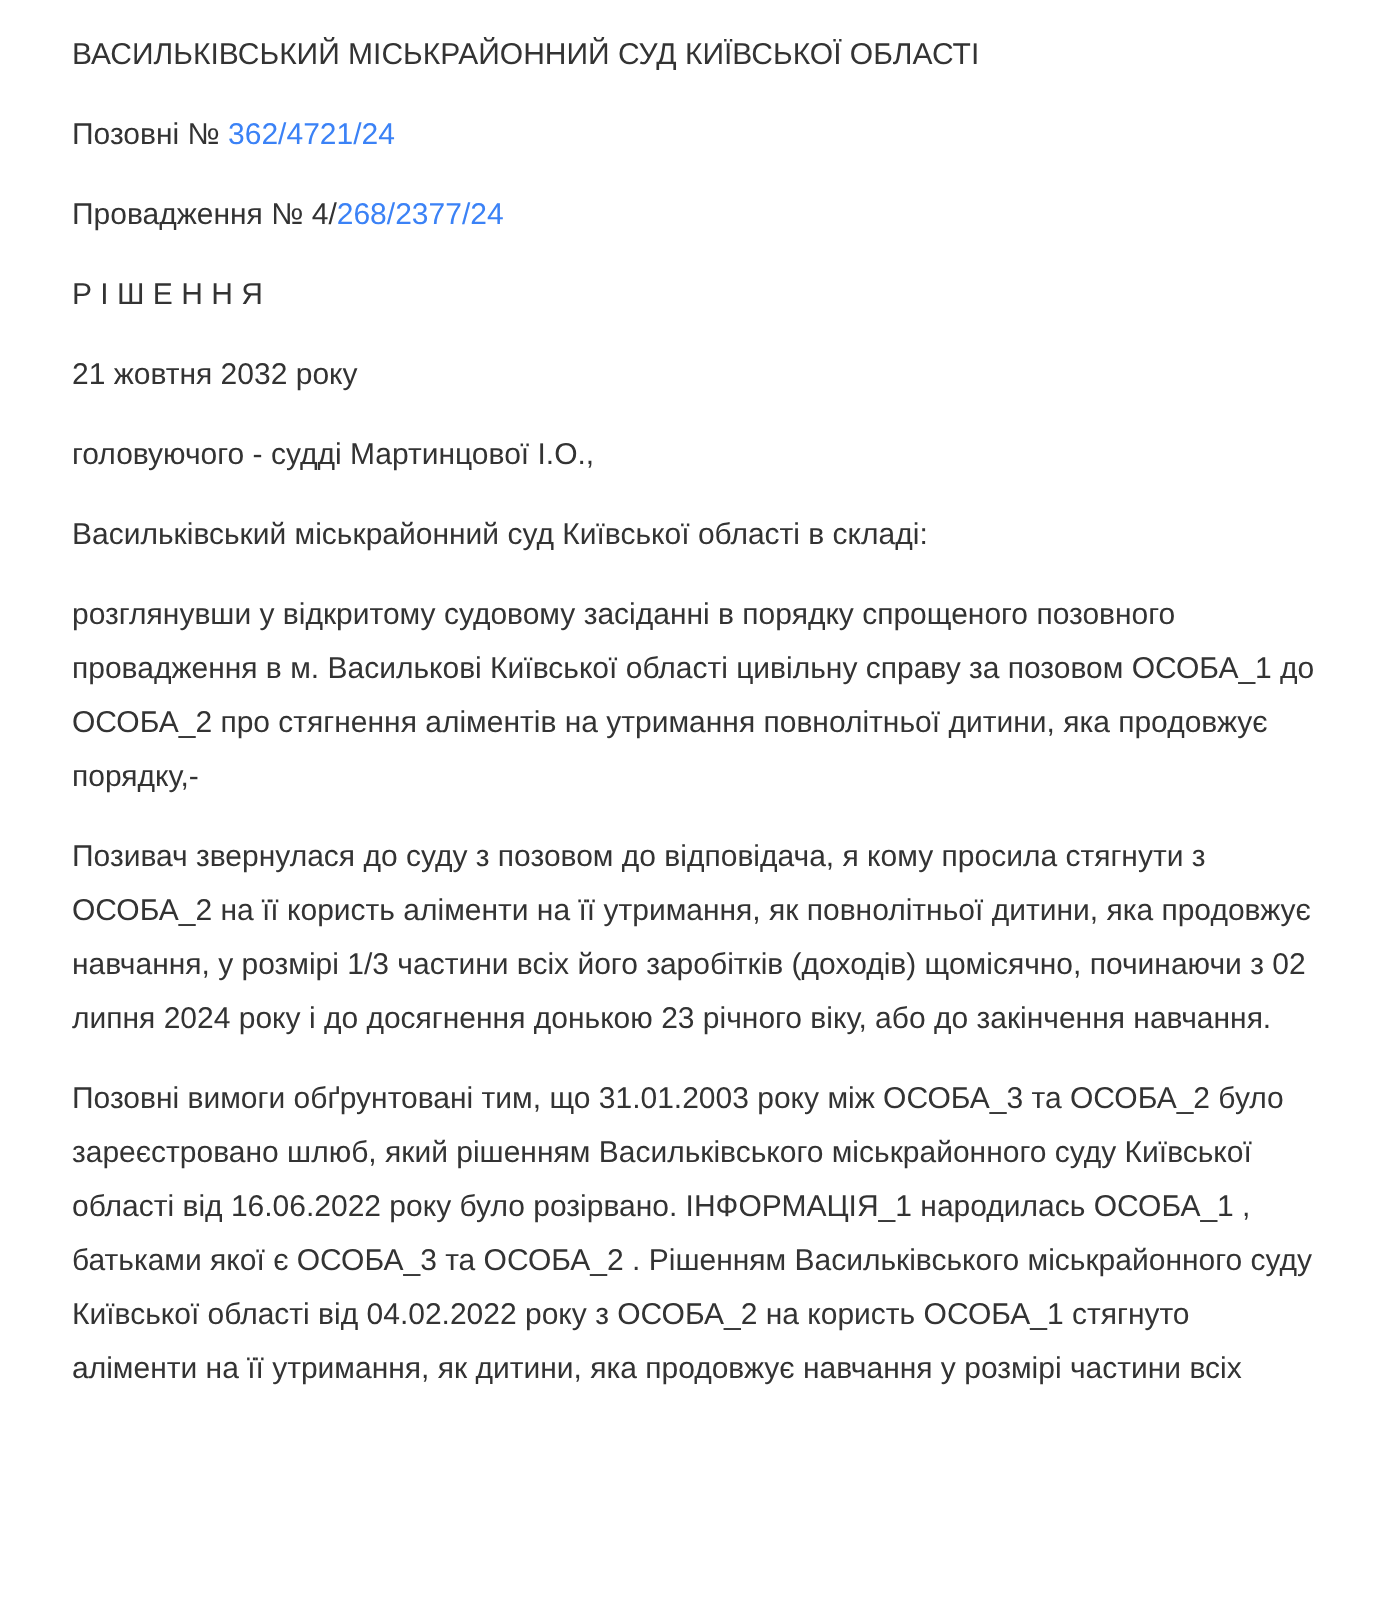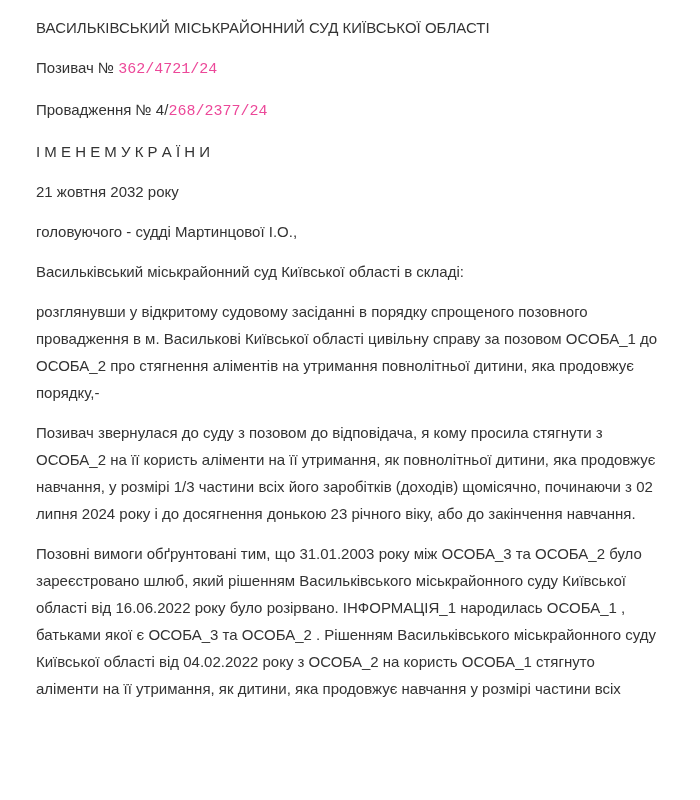--- a/index.html
+++ b/index.html
@@ -15,33 +15,32 @@
     padding: 14px 36px 0 36px;
     font-family: "Liberation Sans", sans-serif;
     font-size: 15px;
     line-height: 27px;
     color: #333333;
   }
   .doc p {
     margin: 0 4px 13px 0;
   }
   .link {
-    color: #ec4899;
+    color: #3b82f6;
     text-decoration: none;
     cursor: pointer;
-    font-family: Liberation Mono, monospace;
   }
 </style>
 </head>
 <body>
 
 <div class="doc">
     <p><span>ВАСИЛЬКІВСЬКИЙ МІСЬКРАЙОННИЙ СУД КИЇВСЬКОЇ ОБЛАСТІ</span></p>
-    <p><span>Позивач № </span><a class="link" href="#">362/4721/24</a></p>
+    <p><span>Позовні № </span><a class="link" href="#">362/4721/24</a></p>
     <p><span>Провадження № 4/</span><a class="link" href="#">268/2377/24</a></p>
-    <p><span>І М Е Н Е М У К Р А Ї Н И</span></p>
+    <p><span>Р І Ш Е Н Н Я</span></p>
     <p><span>21 жовтня 2032 року</span></p>
     <p><span>головуючого - судді Мартинцової І.О.,</span></p>
     <p><span>Васильківський міськрайонний суд Київської області в складі:</span></p>
     <p><span>розглянувши у відкритому судовому засіданні в порядку спрощеного позовного провадження в м. Василькові Київської області цивільну справу за позовом ОСОБА_1 до ОСОБА_2 про стягнення аліментів на утримання повнолітньої дитини, яка продовжує порядку,-</span></p>
     <p><span>Позивач звернулася до суду з позовом до відповідача, я кому просила стягнути з ОСОБА_2 на її користь аліменти на її утримання, як повнолітньої дитини, яка продовжує навчання, у розмірі 1/3 частини всіх його заробітків (доходів) щомісячно, починаючи з 02 липня 2024 року і до досягнення донькою 23 річного віку, або до закінчення навчання.</span></p>
     <p><span>Позовні вимоги обґрунтовані тим, що 31.01.2003 року між ОСОБА_3 та ОСОБА_2 було зареєстровано шлюб, який рішенням Васильківського міськрайонного суду Київської області від 16.06.2022 року було розірвано. ІНФОРМАЦІЯ_1 народилась ОСОБА_1 , батьками якої є ОСОБА_3 та ОСОБА_2 . Рішенням Васильківського міськрайонного суду Київської області від 04.02.2022 року з ОСОБА_2 на користь ОСОБА_1 стягнуто аліменти на її утримання, як дитини, яка продовжує навчання у розмірі частини всіх</span></p>
   </div>
 
 </body></html>

